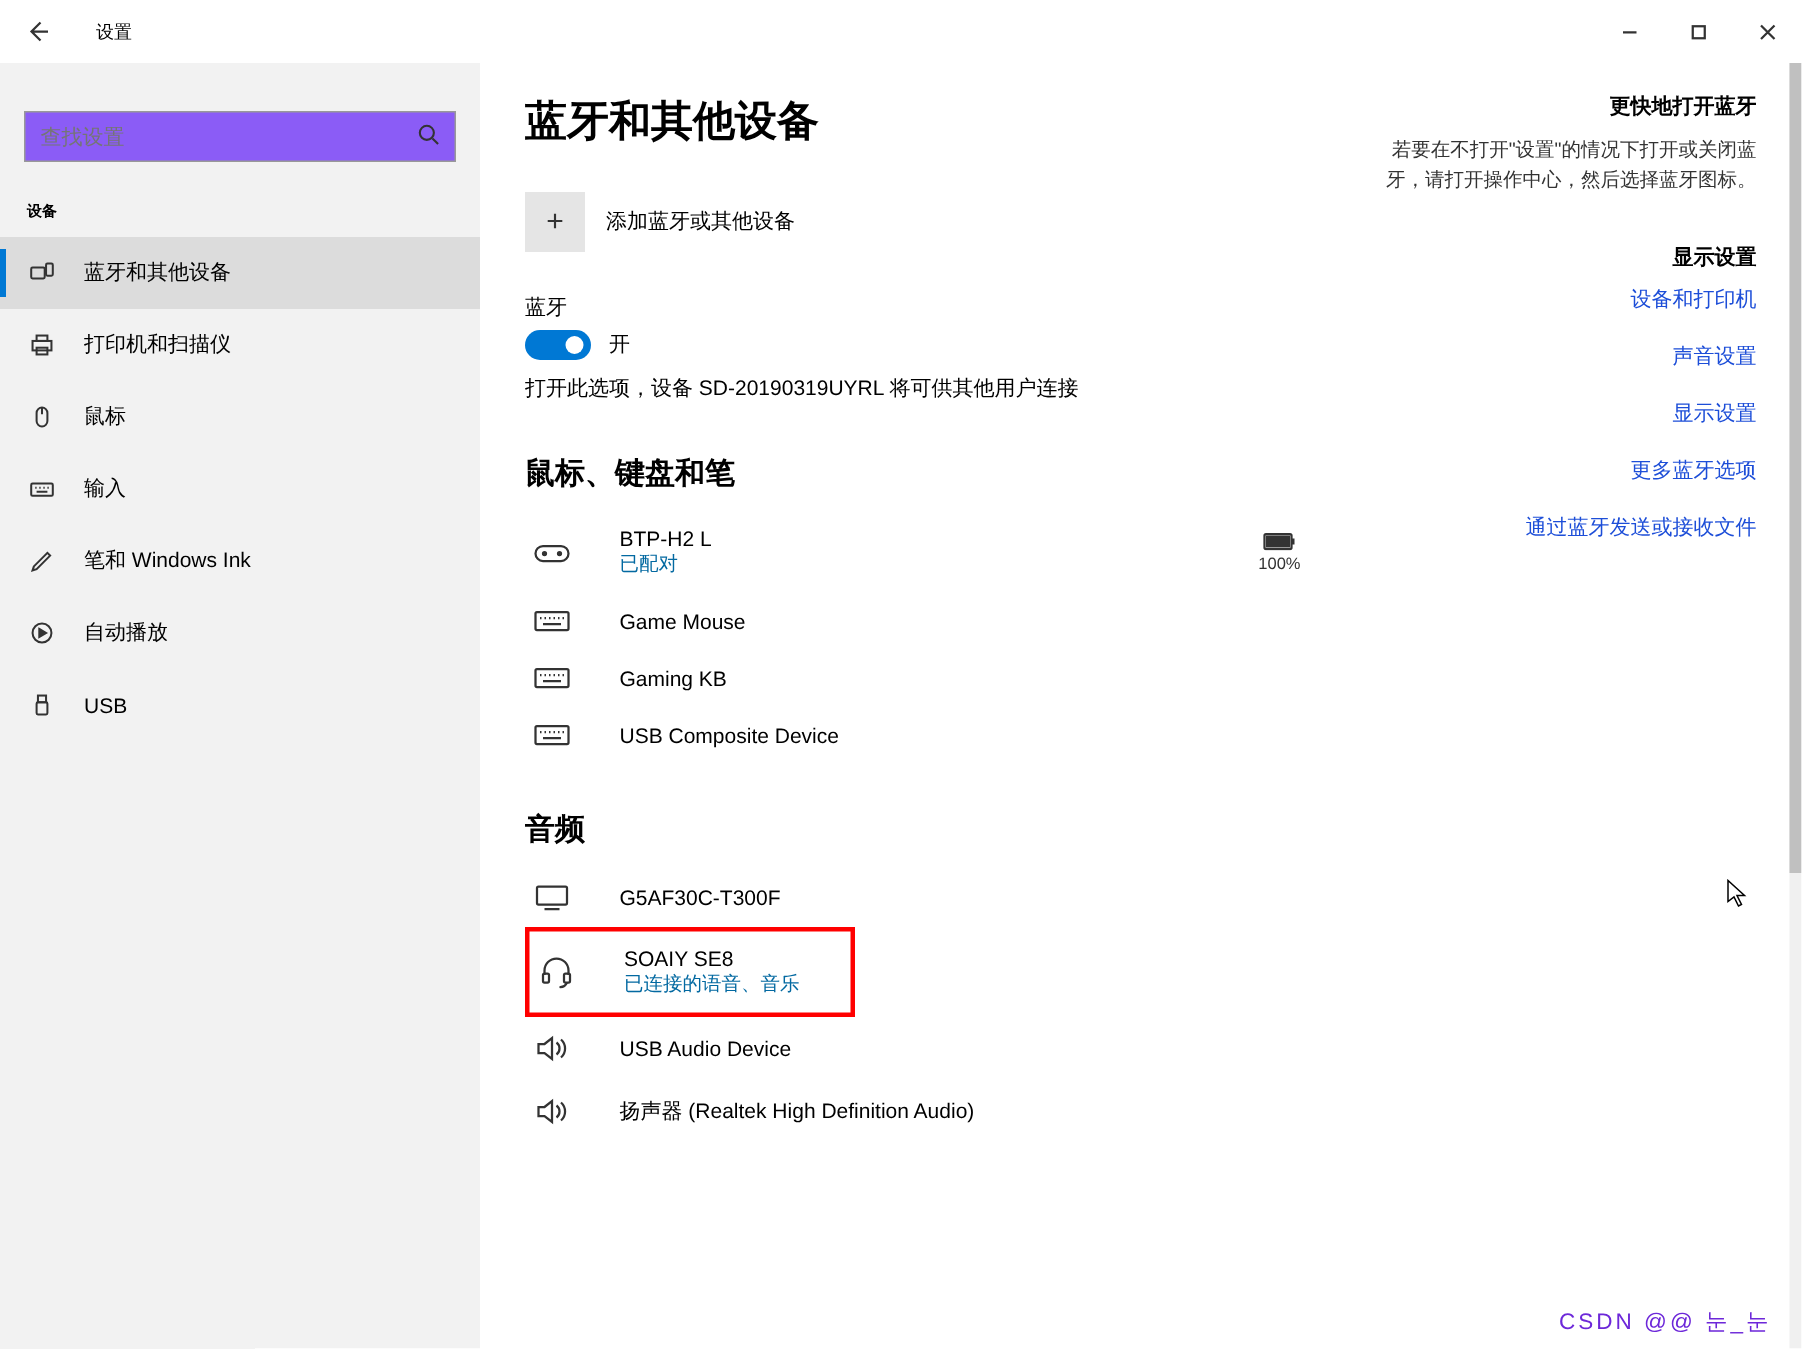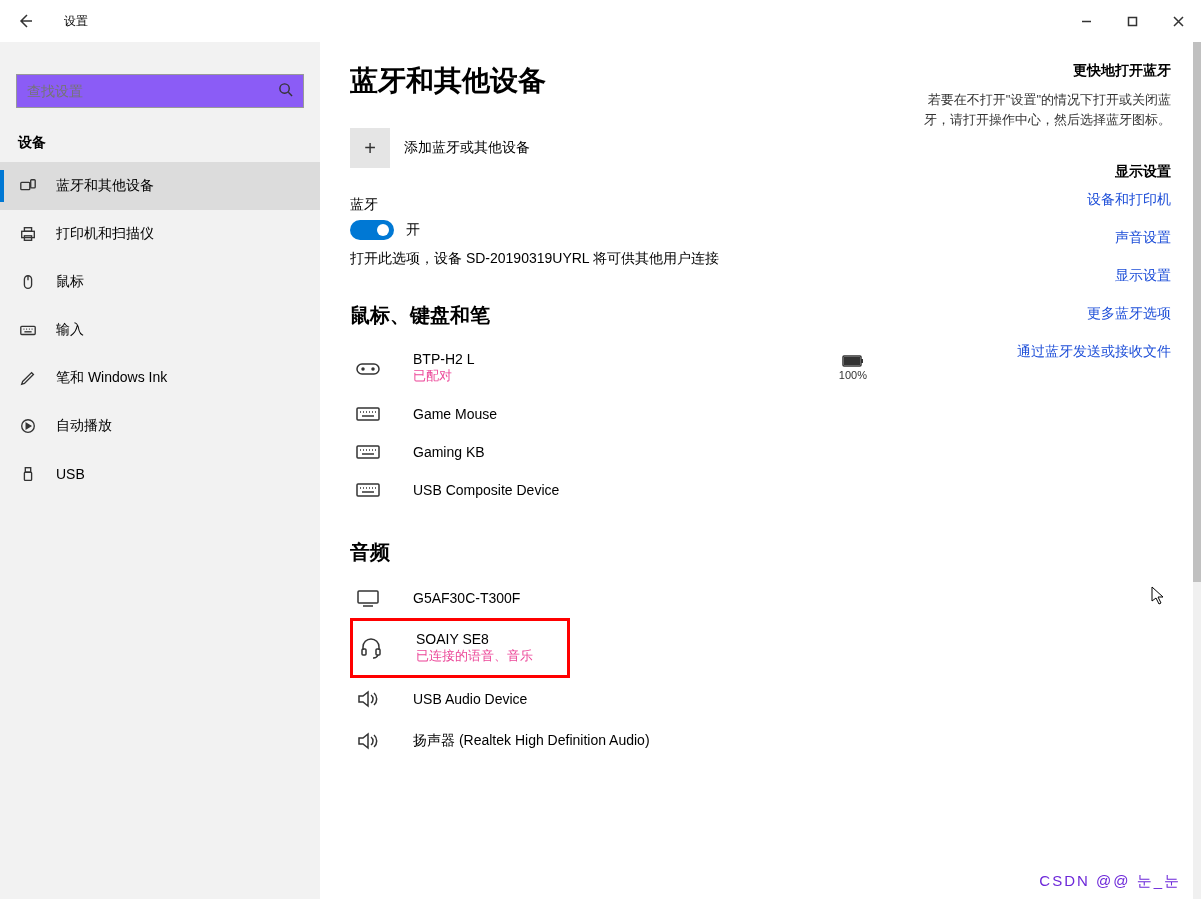--- a/index.html
+++ b/index.html
@@ -11,42 +11,42 @@
 .win-controls { display: flex; }
 .win-btn { width: 46px; height: 32px; display: flex; align-items: center; justify-content: center; font-family: "Segoe MDL2 Assets", sans-serif; }
 .body-area { display: flex; height: calc(100% - 42px); }
 .sidebar { width: 320px; background: #f2f2f2; padding-top: 18px; height: 100%; }
 .home-row { display: flex; align-items: center; height: 40px; padding-left: 18px; gap: 16px; font-size: 14px; }
 .home-row svg { width: 18px; height: 18px; }
 .search-wrap { padding: 0 16px; margin-top: 14px; }
 .search-box { position: relative; border: 1px solid #999; background: #8b5cf6; height: 34px; display: flex; align-items: center; }
 .search-box input { border: none; outline: none; flex: 1; padding: 0 10px; font-size: 14px; background: transparent; }
 .search-icon { position: absolute; right: 10px; color: #666; }
-.section-label { font-weight: 600; font-size: 14px; padding: 26px 0 10px 18px; }
+.section-label { font-weight: 600; font-size: 10px; padding: 26px 0 10px 18px; }
 .nav-item { display: flex; align-items: center; height: 48px; padding-left: 18px; gap: 18px; cursor: default; position: relative; }
 .nav-item.active { background: #dcdcdc; }
 .nav-item.active::before { content: ""; position: absolute; left: 0; top: 8px; bottom: 8px; width: 4px; background: #0078d4; }
 .nav-item .icon { width: 20px; display: flex; align-items: center; justify-content: center; }
 .nav-item .label { font-size: 14px; }
 .main { flex: 1; display: flex; padding: 20px 30px 0 30px; overflow: hidden; }
 .main-left { flex: 1; max-width: 580px; }
 .main-right { width: 260px; margin-left: 20px; text-align: right; }
 h1.page-title { font-size: 28px; font-weight: 600; margin-bottom: 28px; }
 .add-row { display: flex; align-items: center; gap: 14px; margin-bottom: 28px; }
 .add-tile { width: 40px; height: 40px; background: #e5e5e5; display: flex; align-items: center; justify-content: center; font-size: 20px; color: #333; }
 .sub-h { font-size: 14px; margin-bottom: 6px; }
 .toggle-row { display: flex; align-items: center; gap: 12px; margin-bottom: 10px; }
 .toggle { width: 44px; height: 20px; border-radius: 20px; background: #0078d4; position: relative; }
 .toggle::after { content: ""; position: absolute; width: 12px; height: 12px; background: #fff; border-radius: 50%; top: 4px; right: 5px; }
 .hint { font-size: 14px; color: #000; margin-bottom: 34px; }
 .group-h { font-size: 20px; font-weight: 600; margin: 8px 0 12px 0; }
 .device { display: flex; align-items: center; padding: 10px 4px; gap: 31px; position: relative; }
 .device .dicon { width: 28px; display: flex; align-items: center; justify-content: center; }
 .device .dtext .dname { font-size: 14px; }
-.device .dtext .dstatus { font-size: 13px; color: #ec4899; }
+.device .dtext .dstatus { font-size: 13px; color: #0369a1; }
 .device .batt { margin-left: auto; text-align: center; font-size: 11px; color: #333; padding-right: 20px; }
 .highlight { border: 3px solid #ff0000; }
 .right-h { font-size: 14px; font-weight: 600; margin-bottom: 10px; }
 .right-p { font-size: 13px; color: #333; line-height: 1.5; margin-bottom: 34px; }
 .right-link { font-size: 14px; color: #1d4ed8; margin-bottom: 20px; display: block; }
 .scrollbar { position: absolute; right: 0; top: 42px; bottom: 0; width: 8px; background: #f0f0f0; }
 .scrollbar-thumb { position: absolute; right: 0; top: 0; width: 8px; height: 540px; background: #c0c0c0; }
 .watermark { position: absolute; right: 20px; bottom: 8px; color: #6d28d9; font-size: 15px; letter-spacing: 2px; }
 .cursor { position: absolute; right: 36px; top: 586px; font-size: 16px; pointer-events: none; }
 svg { stroke: #333; fill: none; stroke-width: 1.5; }

